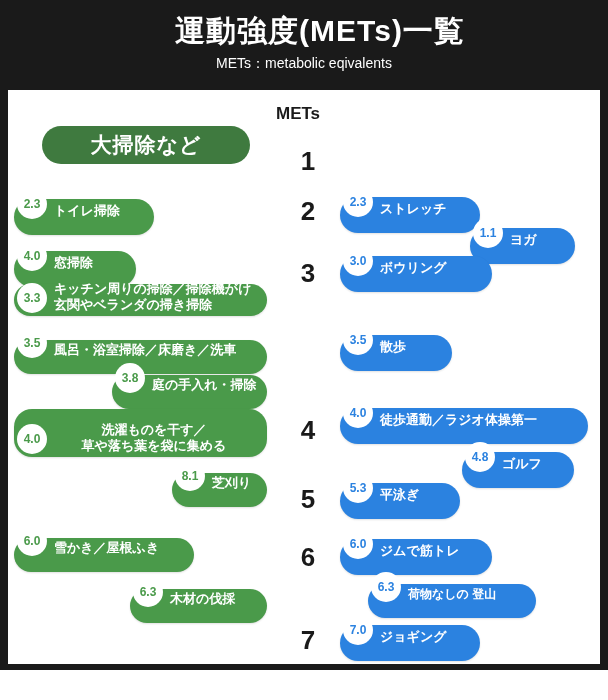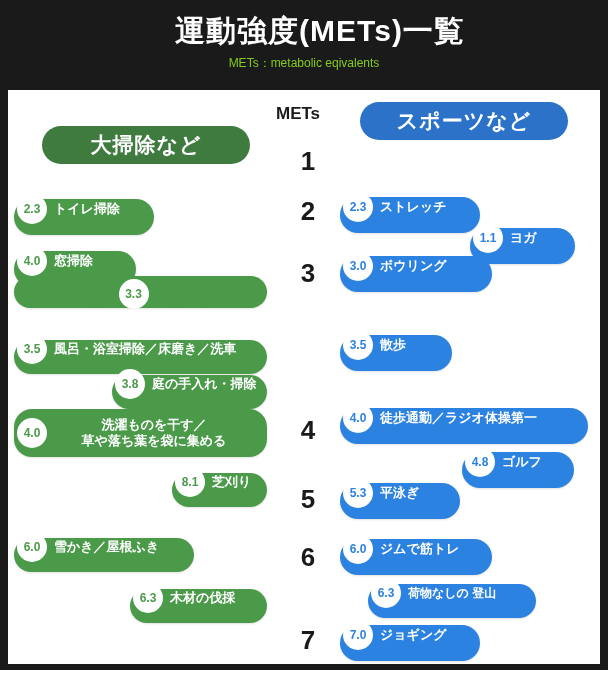--- a/index.html
+++ b/index.html
@@ -29,24 +29,24 @@
   }
   .header-title {
     font-size: 30px;
     font-weight: bold;
     letter-spacing: 1px;
     padding-top: 14px;
     line-height: 1.1;
     padding-left: 32px;
   }
   .header-sub {
-    font-size: 12px;
+    font-size: 14px;
     font-weight: normal;
     padding-top: 8px;
-    color: #84cc16;
+    color: #ffffff;
   }
   
   .board {
     position: absolute;
     left: 0;
     top: 90px;
     width: 608px;
     height: 574px;
     background: #ffffff;
     border-left: 8px solid #1a1a1a;
@@ -127,21 +127,21 @@
     left: 276px;
     text-align: center;
     font-size: 26px;
     font-weight: bold;
     color: #1a1a1a;
   }
   
   .pill {
     position: absolute;
     display: flex;
-    align-items: center;
+    align-items: flex-end;
     border-radius: 18px;
     color: #ffffff;
     font-size: 13px;
     font-weight: bold;
     box-sizing: border-box;
     padding: 0 10px 16px 3px;
     box-shadow: 0 1px 2px rgba(0,0,0,0.12);
   }
   .pill.green { background: #4a9a4a; }
   .pill.blue  { background: #2b82e0; }
@@ -203,41 +203,40 @@
 
   <div class="col-left-bg"></div>
   <div class="col-mid-bg"></div>
   <div class="col-right-bg"></div>
   <div class="divider" style="left:276px;"></div>
   <div class="divider" style="left:338px;"></div>
   <div class="board"></div>
 
   <div class="col-head left">大掃除など</div>
   <div class="col-head-mid">METs</div>
-  <div class="col-head right">スポーツなど</div>
 
   <div class="met-num" style="top:146px;">1</div>
   <div class="met-num" style="top:196px;">2</div>
   <div class="met-num" style="top:258px;">3</div>
   <div class="met-num" style="top:415px;">4</div>
   <div class="met-num" style="top:484px;">5</div>
   <div class="met-num" style="top:542px;">6</div>
   <div class="met-num" style="top:625px;">7</div>
 
   <div class="pill green" style="left:14px; top:199px; width:140px; height:36px;">
     <span class="badge">2.3</span>
     <span class="pill-label">トイレ掃除</span>
   </div>
 
   <div class="pill green" style="left:14px; top:251px; width:122px; height:36px;">
     <span class="badge">4.0</span>
     <span class="pill-label">窓掃除</span>
   </div>
 
-  <div class="pill green two-line" style="left:14px; top:276px; width:253px; height:32px;flex-direction:column;">
+  <div class="pill green two-line" style="left:14px; top:284px; width:253px; height:32px;">
     <span class="badge">3.3</span>
     <span class="pill-label">キッチン周りの掃除／掃除機がけ
 玄関やベランダの掃き掃除</span>
   </div>
 
   <div class="pill green" style="left:14px; top:340px; width:253px; height:34px;">
     <span class="badge">3.5</span>
     <span class="pill-label">風呂・浴室掃除／床磨き／洗車</span>
   </div>
 

